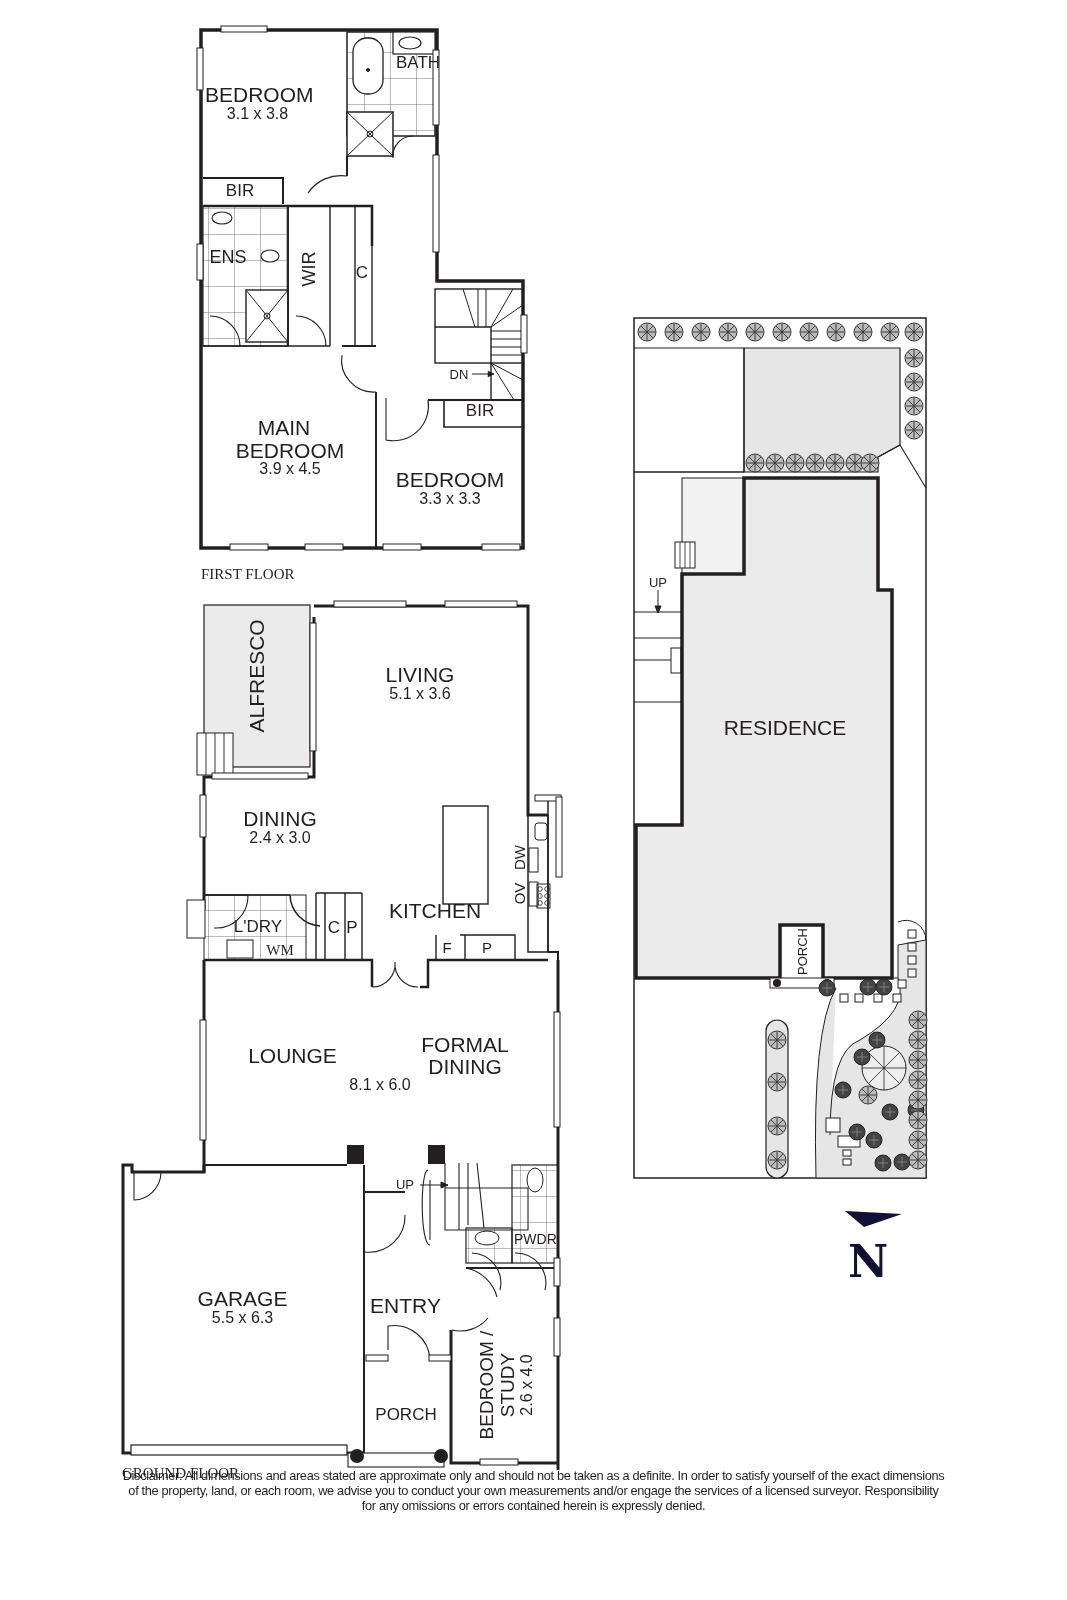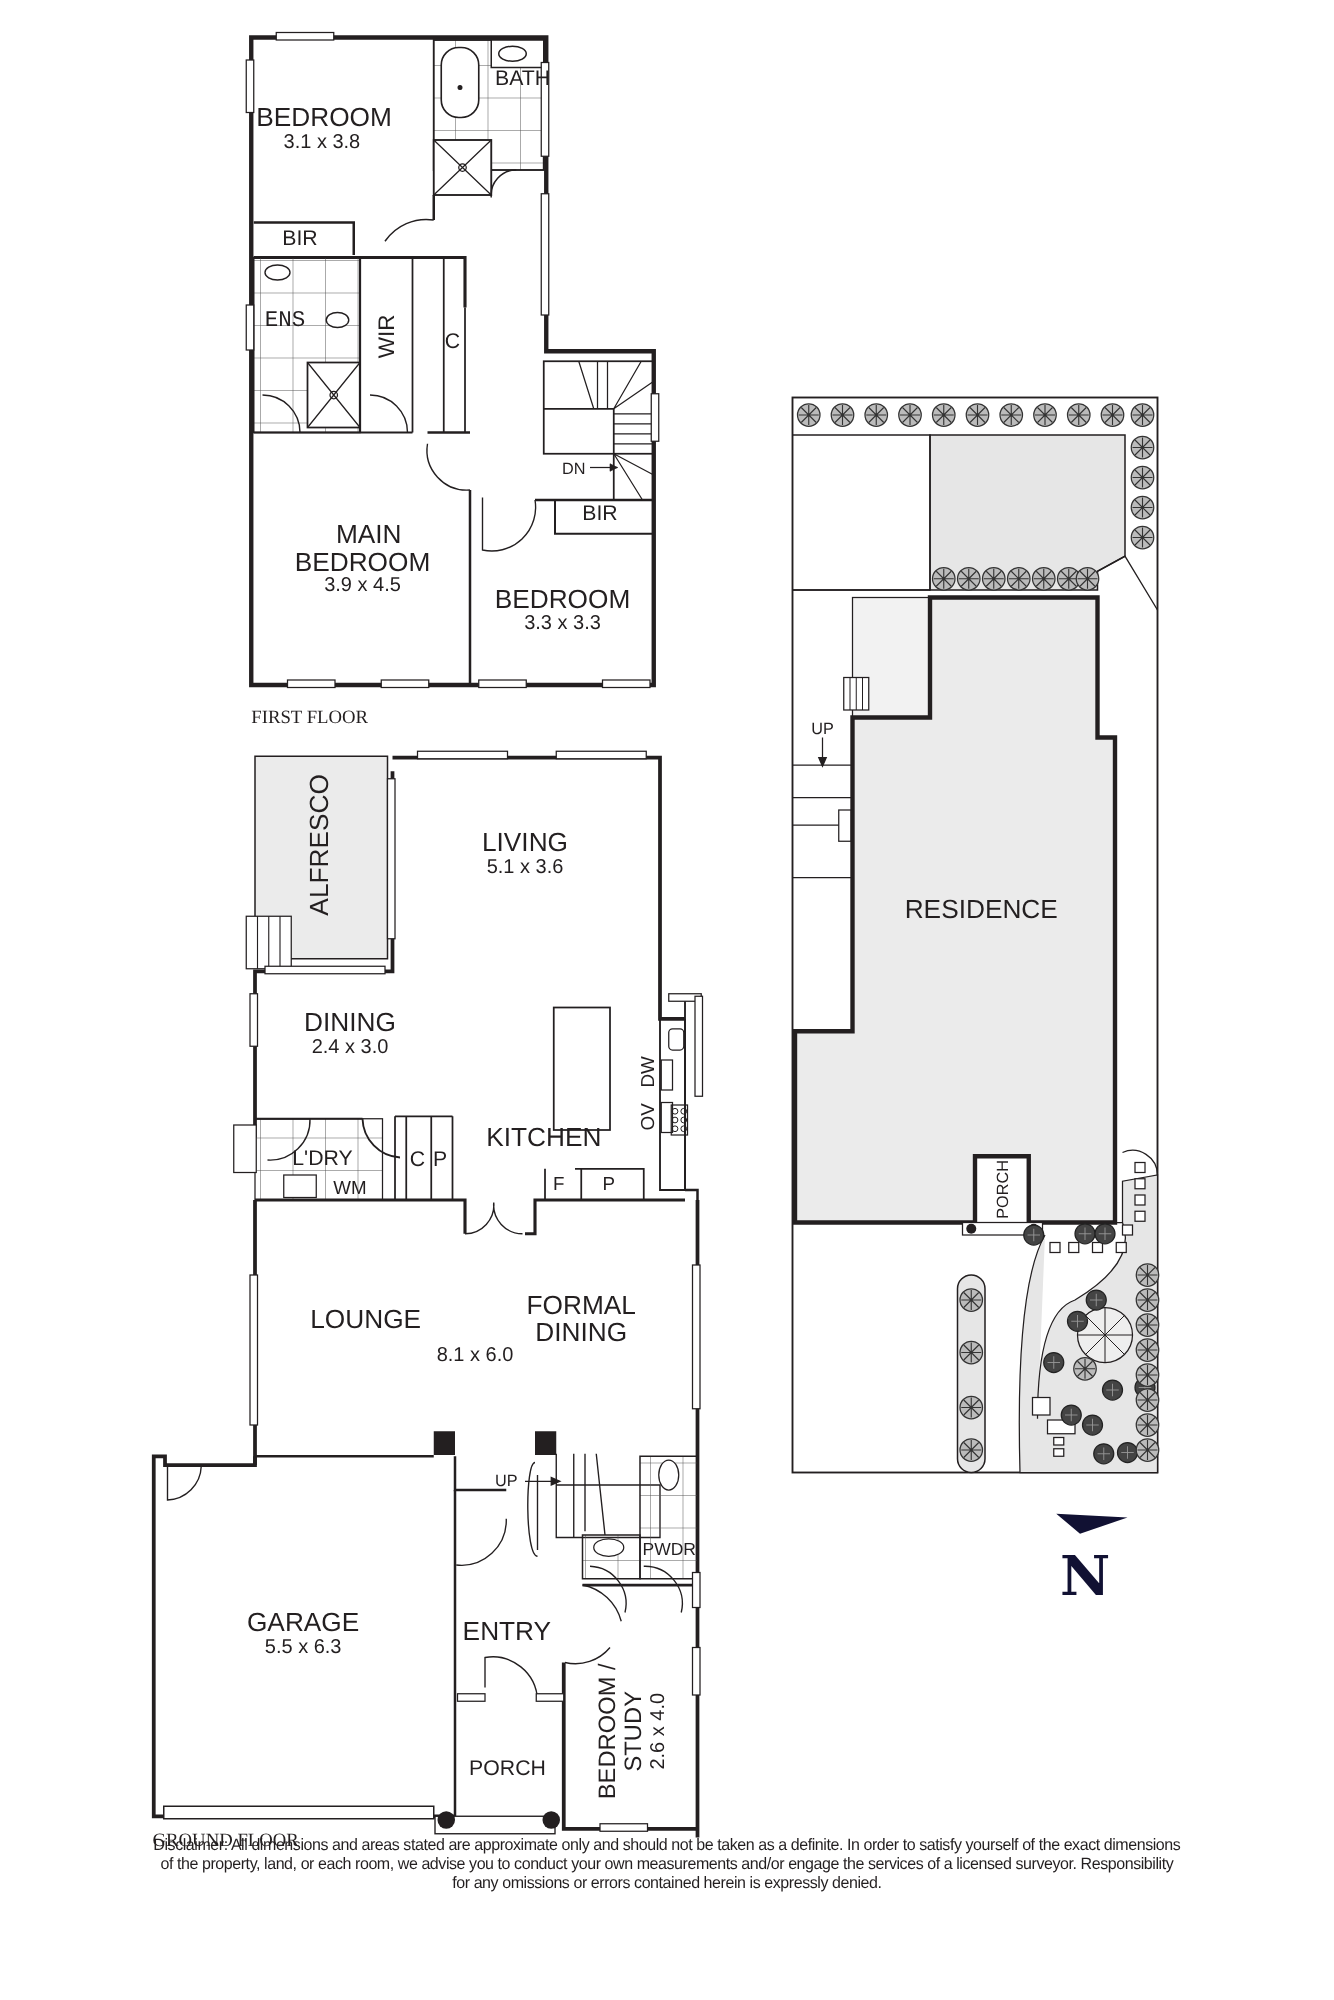--- a/index.html
+++ b/index.html
@@ -280,25 +280,25 @@
 
   <path d="M864 1227 L902 1214 L845 1211 Z" fill="#111133" transform="rotate(0)"></path>
 </svg>
 
 <div>
   <div class="lbl room" style="left:205px;top:84px;width:105px;">BEDROOM</div>
   <div class="lbl dim" style="left:205px;top:106px;width:105px;">3.1 x 3.8</div>
 </div>
 <div class="lbl small" style="left:396px;top:54px;width:40px;font-size:17px;">BATH</div>
 <div class="lbl small" style="left:215px;top:182px;width:50px;font-size:17px;">BIR</div>
-<div class="lbl small" style="left:203px;top:248px;width:50px;font-size:18px;font-family:Liberation Mono, monospace;">ENS</div>
+<div class="lbl small" style="left:203px;top:248px;width:50px;font-size:18px;">ENS</div>
 <div class="lbl vert" style="left:288px;top:260px;width:42px;font-size:18px;">WIR</div>
 <div class="lbl small" style="left:352px;top:264px;width:20px;font-size:17px;">C</div>
 <div>
-  <div class="lbl room" style="left:210px;top:417px;width:170px;">MAIN</div>
+  <div class="lbl room" style="left:199px;top:417px;width:170px;">MAIN</div>
   <div class="lbl room" style="left:205px;top:440px;width:170px;">BEDROOM</div>
   <div class="lbl dim" style="left:205px;top:461px;width:170px;">3.9 x 4.5</div>
 </div>
 <div>
   <div class="lbl room" style="left:380px;top:469px;width:140px;">BEDROOM</div>
   <div class="lbl dim" style="left:380px;top:491px;width:140px;">3.3 x 3.3</div>
 </div>
 <div class="lbl small" style="left:455px;top:402px;width:50px;font-size:17px;">BIR</div>
 <div class="lbl tiny" style="left:446px;top:368px;width:26px;font-size:13px;">DN</div>
 <div class="floor" style="left:201px;top:566px;">FIRST FLOOR</div>
@@ -314,21 +314,21 @@
 </div>
 <div>
   <div class="lbl room" style="left:375px;top:900px;width:120px;">KITCHEN</div>
   <div class="lbl small vert" style="left:506px;top:850px;width:26px;">DW</div>
   <div class="lbl small vert" style="left:506px;top:886px;width:26px;">OV</div>
   <div class="lbl small" style="left:439px;top:940px;width:16px;">F</div>
   <div class="lbl small" style="left:479px;top:940px;width:16px;">P</div>
 </div>
 <div>
   <div class="lbl small" style="left:228px;top:918px;width:60px;font-size:17px;">L'DRY</div>
-  <div class="lbl small" style="left:260px;top:943px;width:40px;">WM</div>
+  <div class="lbl small" style="left:260px;top:943px;width:40px;font-family:Liberation Serif, serif;">WM</div>
   <div class="lbl small" style="left:325px;top:919px;width:18px;font-size:17px;">C</div>
   <div class="lbl small" style="left:344px;top:919px;width:16px;font-size:17px;">P</div>
 </div>
 <div class="lbl room" style="left:230px;top:1045px;width:125px;">LOUNGE</div>
 <div>
   <div class="lbl room" style="left:405px;top:1034px;width:120px;">FORMAL</div>
   <div class="lbl room" style="left:405px;top:1056px;width:120px;">DINING</div>
 </div>
 <div class="lbl dim" style="left:330px;top:1077px;width:100px;">8.1 x 6.0</div>
 <div>

